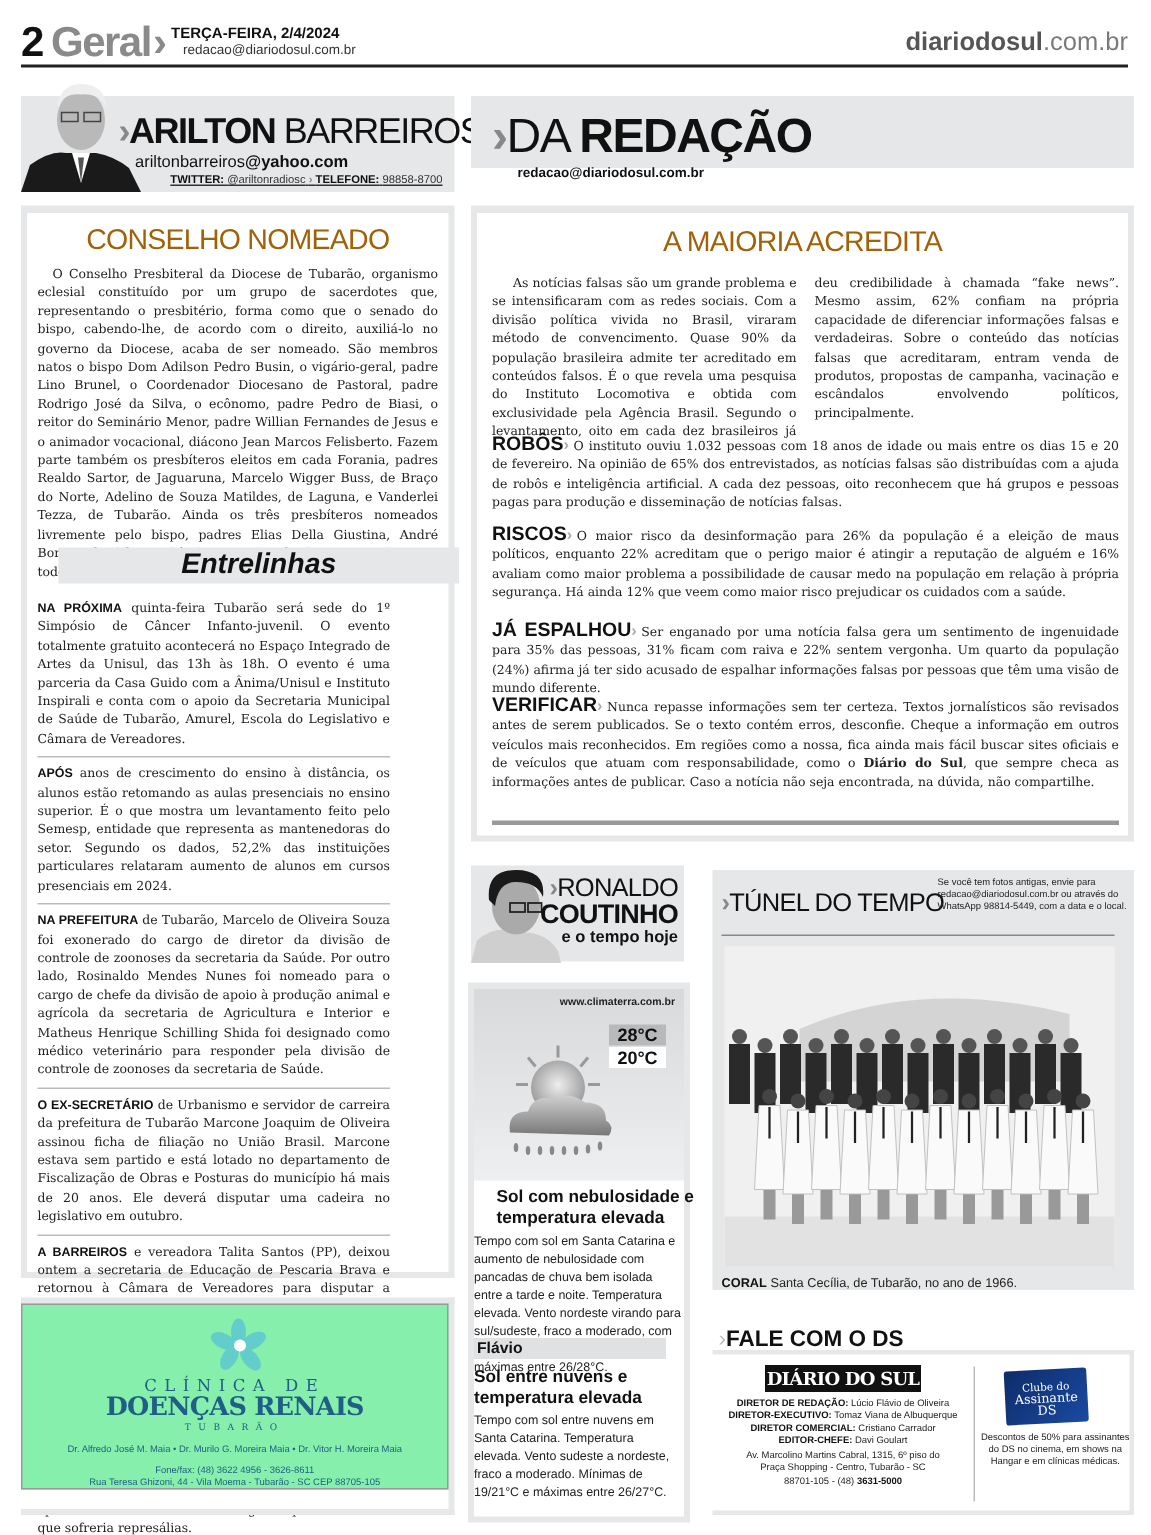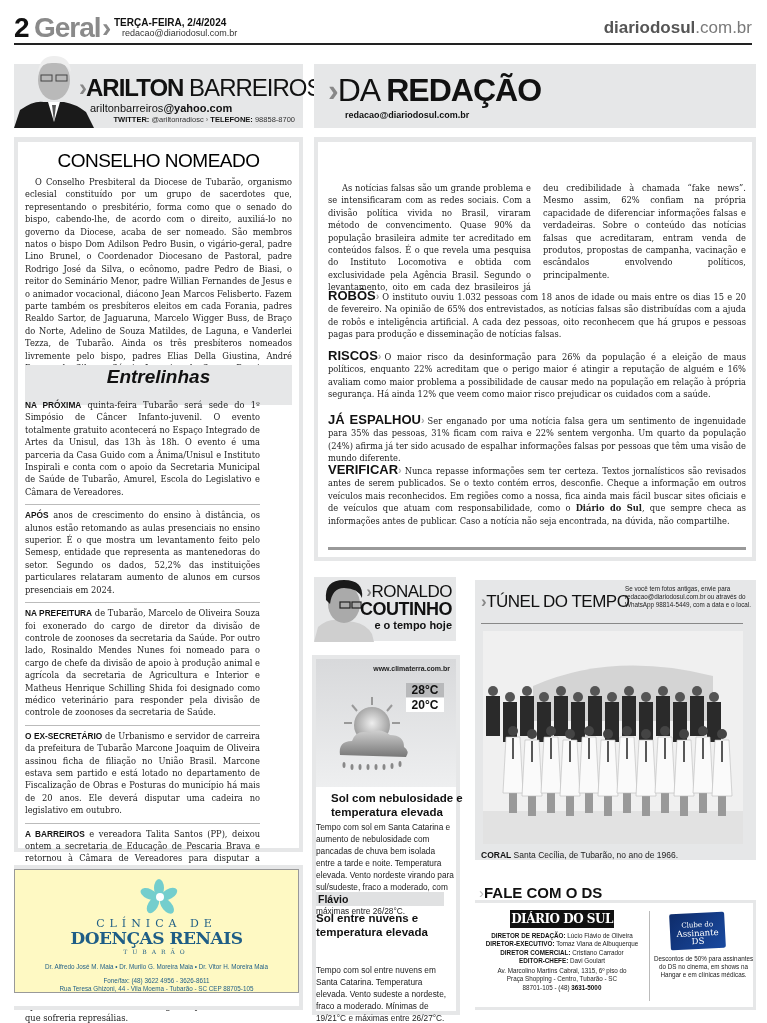--- a/index.html
+++ b/index.html
@@ -17,44 +17,44 @@
   #site b { color: #555; }
 
   
   .banner { position: absolute; background: #e6e7e8; }
   #arilton { left: 14px; top: 64px; width: 289px; height: 64px; }
   #arilton-photo { position: absolute; left: 0; top: -14px; width: 80px; height: 78px; }
   #arilton-name { position: absolute; left: 65px; top: 10px; font: 24px "Liberation Sans", sans-serif; letter-spacing: -1px; color: #111; white-space: nowrap; }
   #arilton-name b { font-weight: bold; }
   #arilton-mail { position: absolute; left: 76px; top: 38px; font: 11px "Liberation Sans", sans-serif; color: #111; }
   #arilton-mail b { font-weight: bold; }
-  #arilton-contacts { position: absolute; right: 8px; top: 51px; font: 7.5px "Liberation Sans", sans-serif; color: #333; white-space: nowrap; }
+  #arilton-contacts { position: absolute; right: 8px; top: 51px; font: 7.5px "Liberation Sans", sans-serif; color: #333; white-space: nowrap; text-decoration: underline; }
   #arilton-contacts b { font-weight: bold; color: #111; }
 
-  #redacao { left: 314px; top: 64px; width: 442px; height: 64px; }
+  #redacao { left: 314px; top: 64px; width: 442px; height: 48px; }
   #redacao-title { position: absolute; left: 14px; top: 8px; font: 32px "Liberation Sans", sans-serif; color: #111; letter-spacing: -1px; white-space: nowrap; }
   #redacao-title b { font-weight: bold; }
   .chev { color: #888; font-weight: bold; }
   #redacao-mail { position: absolute; left: 31px; top: 46px; font: bold 9px "Liberation Sans", sans-serif; color: #111; }
 
   
   #leftcol { position: absolute; left: 14px; top: 137px; width: 289px; height: 715px; border: 4px solid #e6e7e8; border-top: 5px solid #e6e7e8; background: #fff; }
-  .headline { font: 19px "Liberation Sans", sans-serif; text-align: center; color: #000000; letter-spacing: -0.5px; }
+  .headline { font: 19px "Liberation Sans", sans-serif; text-align: center; color: #a16207; letter-spacing: -0.5px; }
   #conselho-h { position: absolute; left: 0; top: 8px; width: 100%; }
   .body-text { font: 8.3px/12.4px "DejaVu Serif", serif; text-align: justify; color: #222; hyphens: auto; }
   #conselho-p { position: absolute; left: 7px; top: 34px; width: 267px; text-indent: 10px; }
-  #entrelinhas-bar { position: absolute; left: 7px; top: 223px; width: 267px; height: 40px; background: #e6e7e8; font: italic bold 19px "Liberation Sans", sans-serif; text-align: center; color: #111; line-height: 24px; }
+  #entrelinhas-bar { position: absolute; left: 21px; top: 223px; width: 267px; height: 24px; background: #e6e7e8; font: italic bold 19px "Liberation Sans", sans-serif; text-align: center; color: #111; line-height: 24px; }
   #notes { position: absolute; left: 0; top: 253px; width: 249px; padding: 0 7px; }
   .note { border-bottom: 1px solid #bbb; padding: 4px 0 6px; }
   .note b { font-family: "Liberation Sans", sans-serif; font-weight: bold; color: #111; }
   .note:last-child { border-bottom: 1px solid #bbb; }
 
   
   #ad { position: absolute; left: 14px; top: 865px; width: 289px; height: 145px; border: 4px solid #e6e7e8; border-left: none; background: #fff; }
-  #ad-inner { position: absolute; left: 0; top: 0; width: 285px; height: 124px; border: 1px solid #999; background: #fef9c3; text-align: center; }
+  #ad-inner { position: absolute; left: 0; top: 0; width: 285px; height: 124px; border: 1px solid #999; background: #86efac; text-align: center; }
   #ad-logo { position: absolute; left: 124px; top: 8px; width: 40px; height: 38px; }
   #ad-l1 { position: absolute; left: 0; top: 47px; width: 100%; font: 11px "DejaVu Serif", serif; letter-spacing: 5px; color: #1f5e86; }
   #ad-l2 { position: absolute; left: 0; top: 58px; width: 100%; font: bold 17px "DejaVu Serif", serif; color: #1f5e86; letter-spacing: -0.5px; }
   #ad-l3 { position: absolute; left: 0; top: 78px; width: 100%; font: 6px "DejaVu Serif", serif; letter-spacing: 5px; color: #1f5e86; }
   #ad-docs { position: absolute; left: 0; top: 93px; width: 100%; font: 6.3px "Liberation Sans", sans-serif; color: #1f5e86; white-space: nowrap; }
   #ad-phone { position: absolute; left: 0; top: 107px; width: 100%; font: 6.3px "Liberation Sans", sans-serif; color: #1f5e86; }
   #ad-addr { position: absolute; left: 0; top: 115px; width: 100%; font: 6.3px "Liberation Sans", sans-serif; color: #1f5e86; }
 
   
   #mainbox { position: absolute; left: 314px; top: 137px; width: 442px; height: 424px; border: 4px solid #e6e7e8; border-top: 5px solid #e6e7e8; background: #fff; }
@@ -79,21 +79,21 @@
   #weather { position: absolute; left: 312px; top: 655px; width: 148px; height: 360px; border: 4px solid #e6e7e8; background: #fff; }
   #weather-top { position: absolute; left: 0; top: 0; width: 140px; height: 128px; background: linear-gradient(#d8d9db, #eeeff0); }
   #weather-url { position: absolute; right: 6px; top: 6px; font: bold 7px "Liberation Sans", sans-serif; color: #222; }
   #tmax { position: absolute; left: 90px; top: 24px; width: 38px; height: 14px; background: #b8b9bb; font: bold 12px "Liberation Sans", sans-serif; text-align: center; line-height: 14px; color: #111; }
   #tmin { position: absolute; left: 90px; top: 39px; width: 38px; height: 14px; background: #fff; font: bold 12px "Liberation Sans", sans-serif; text-align: center; line-height: 14px; color: #111; }
   #weather-icon { position: absolute; left: 18px; top: 34px; width: 80px; height: 82px; }
   #w-today-h { position: absolute; left: 0; top: 132px; width: 140px; font: bold 11.5px/14px "Liberation Sans", sans-serif; color: #111; margin-left: 15px; }
   #w-today-p { position: absolute; left: 0; top: 162px; width: 140px; font: 8.3px/12px "Liberation Sans", sans-serif; color: #222; }
   #amanha { position: absolute; left: 0; top: 233px; width: 128px; height: 14px; background: #e0e1e2; font: bold 10.5px/14px "Liberation Sans", sans-serif; color: #111; padding-left: 2px; }
   #w-tom-h { position: absolute; left: 0; top: 252px; width: 140px; font: bold 11.5px/14px "Liberation Sans", sans-serif; color: #111; }
-  #w-tom-p { position: absolute; left: 0; top: 281px; width: 140px; font: 8.3px/12px "Liberation Sans", sans-serif; color: #222; margin-top: 24px; }
+  #w-tom-p { position: absolute; left: 0; top: 281px; width: 140px; font: 8.3px/12px "Liberation Sans", sans-serif; color: #222; }
 
   
   #tunel { position: absolute; left: 475px; top: 580px; width: 281px; height: 280px; background: #e6e7e8; }
   #tunel-title { position: absolute; left: 6px; top: 12px; font: 17px "Liberation Sans", sans-serif; color: #111; letter-spacing: -0.5px; white-space: nowrap; }
   #tunel-title b { font-weight: normal; }
   #tunel-note { position: absolute; left: 150px; top: 5px; width: 128px; font: 6.3px/8.2px "Liberation Sans", sans-serif; color: #222; }
   #tunel-rule { position: absolute; left: 6px; top: 43px; width: 262px; height: 1px; background: #888; }
   #tunel-photo { position: absolute; left: 8px; top: 51px; width: 260px; height: 213px; background: #f2f2f2; }
   #tunel-cap { position: absolute; left: 6px; top: 270px; font: 8.5px "Liberation Sans", sans-serif; color: #222; white-space: nowrap; }
   #tunel-cap b { font-weight: bold; color: #111; }
@@ -177,20 +177,21 @@
     <div id="ad-l1">CLÍNICA DE</div>
     <div id="ad-l2">DOENÇAS RENAIS</div>
     <div id="ad-l3">TUBARÃO</div>
     <div id="ad-docs">Dr. Alfredo José M. Maia  •  Dr. Murilo G. Moreira Maia  •  Dr. Vitor H. Moreira Maia</div>
     <div id="ad-phone">Fone/fax: (48) 3622 4956   -   3626-8611</div>
     <div id="ad-addr">Rua Teresa Ghizoni, 44 - Vila Moema - Tubarão - SC    CEP 88705-105</div>
   </div>
 </div>
 
 <div id="mainbox">
+  <div id="maioria-h" class="headline">A MAIORIA ACREDITA</div>
   <div id="maioria-cols" class="body-text">
       <p>As notícias falsas são um grande problema e se intensificaram com as redes sociais. Com a divisão política vivida no Brasil, viraram método de convencimento. Quase 90% da população brasileira admite ter acreditado em conteúdos falsos. É o que revela uma pesquisa do Instituto Locomotiva e obtida com exclusividade pela Agência Brasil. Segundo o levantamento, oito em cada dez brasileiros já deu credibilidade à chamada “fake news”. Mesmo assim, 62% confiam na própria capacidade de diferenciar informações falsas e verdadeiras. Sobre o conteúdo das notícias falsas que acreditaram, entram venda de produtos, propostas de campanha, vacinação e escândalos envolvendo políticos, principalmente.</p>
     </div>
 
   <p id="t-robos" class="topic body-text"><b class="k">ROBÔS</b><span class="kc">›</span><span>O instituto ouviu 1.032 pessoas com 18 anos de idade ou mais entre os dias 15 e 20 de fevereiro. Na opinião de 65% dos entrevistados, as notícias falsas são distribuídas com a ajuda de robôs e inteligência artificial. A cada dez pessoas, oito reconhecem que há grupos e pessoas pagas para produção e disseminação de notícias falsas.</span></p>
   <p id="t-riscos" class="topic body-text"><b class="k">RISCOS</b><span class="kc">›</span><span>O maior risco da desinformação para 26% da população é a eleição de maus políticos, enquanto 22% acreditam que o perigo maior é atingir a reputação de alguém e 16% avaliam como maior problema a possibilidade de causar medo na população em relação à própria segurança. Há ainda 12% que veem como maior risco prejudicar os cuidados com a saúde.</span></p>
   <p id="t-espalhou" class="topic body-text"><b class="k">JÁ ESPALHOU</b><span class="kc">›</span><span>Ser enganado por uma notícia falsa gera um sentimento de ingenuidade para 35% das pessoas, 31% ficam com raiva e 22% sentem vergonha. Um quarto da população (24%) afirma já ter sido acusado de espalhar informações falsas por pessoas que têm uma visão de mundo diferente.</span></p>
   <p id="t-verificar" class="topic body-text"><b class="k">VERIFICAR</b><span class="kc">›</span><span>Nunca repasse informações sem ter certeza. Textos jornalísticos são revisados antes de serem publicados. Se o texto contém erros, desconfie. Cheque a informação em outros veículos mais reconhecidos. Em regiões como a nossa, fica ainda mais fácil buscar sites oficiais e de veículos que atuam com responsabilidade, como o </span><b>Diário do Sul</b><span>, que sempre checa as informações antes de publicar. Caso a notícia não seja encontrada, na dúvida, não compartilhe.</span></p>
   <div id="main-rule"></div>
 </div>

